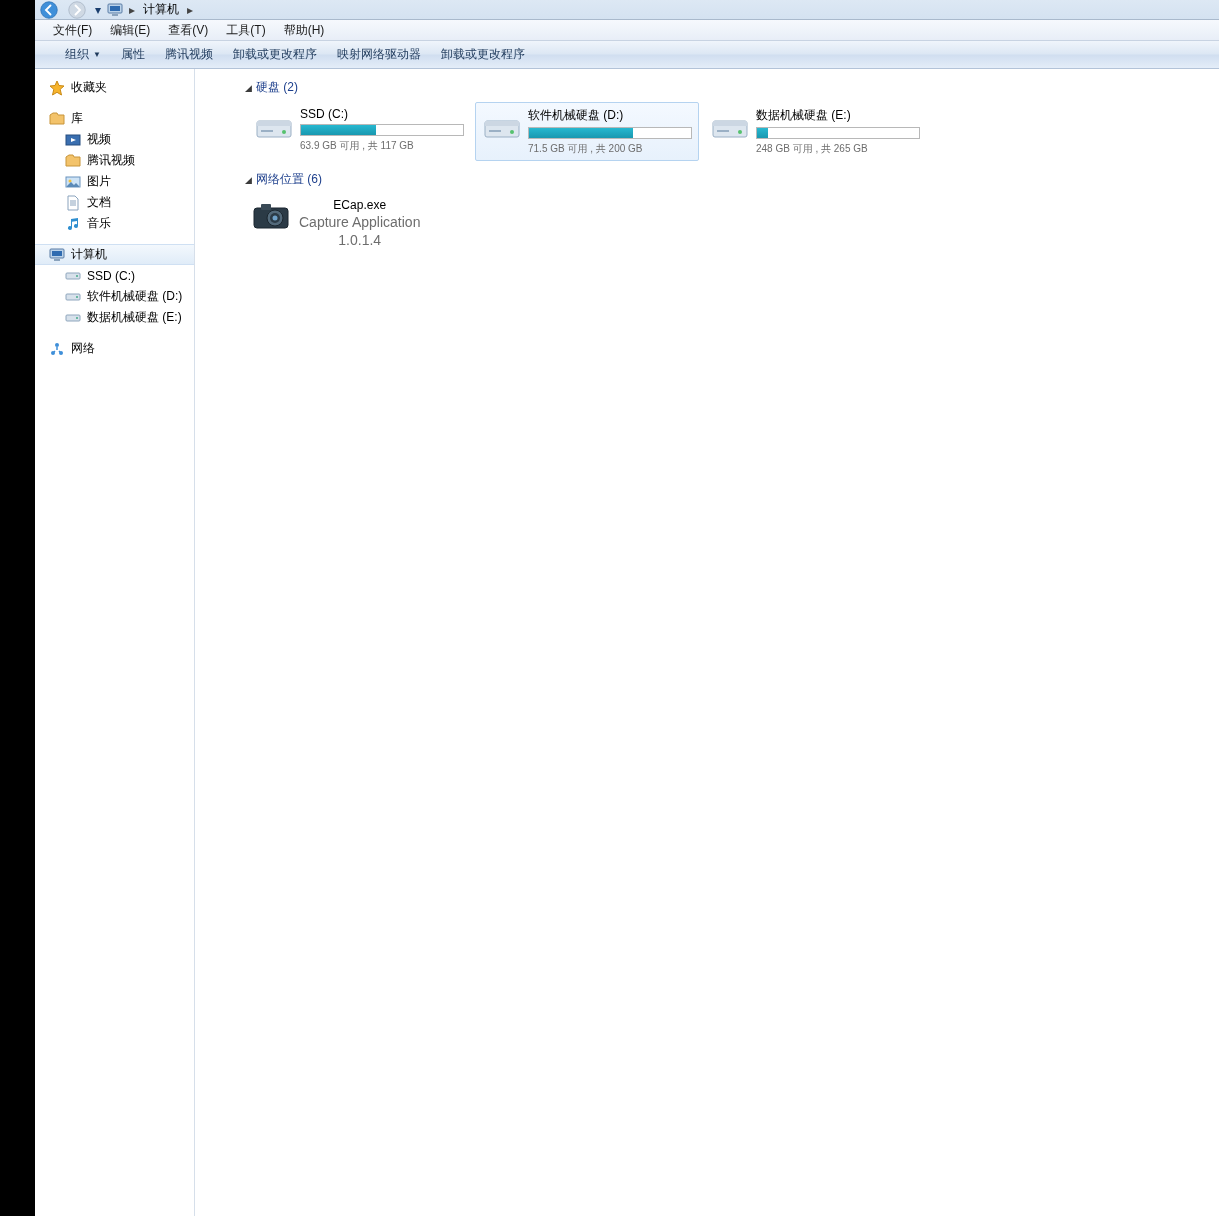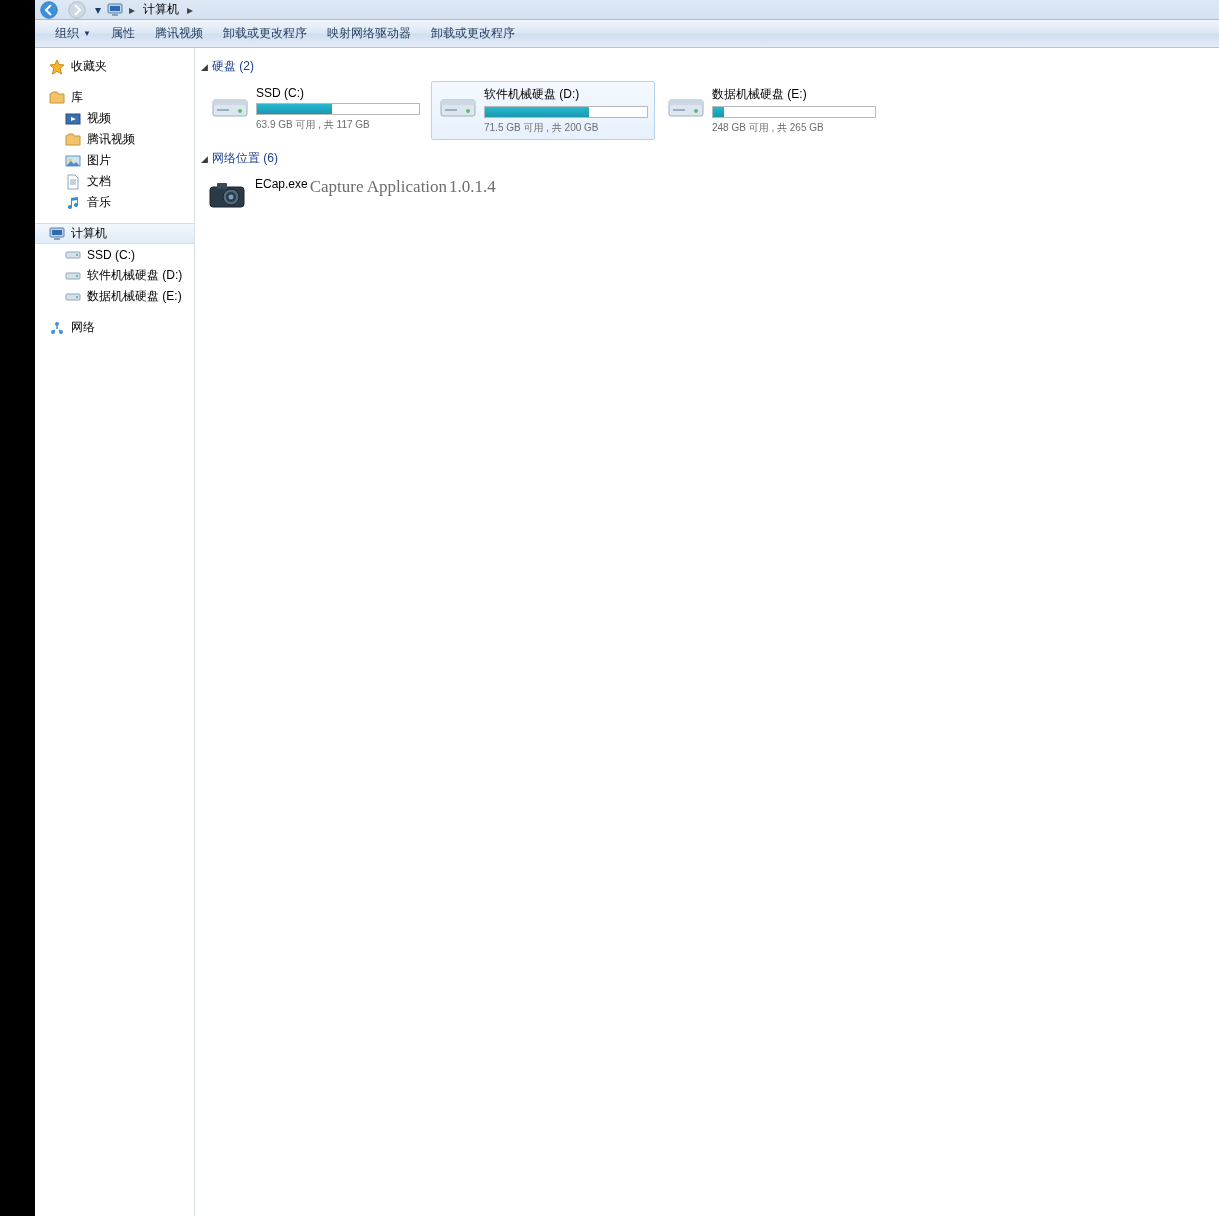--- a/index.html
+++ b/index.html
@@ -14,26 +14,26 @@
 .crumb { display:flex; align-items:center; height:100%; padding:0 2px; }
 .crumb-icon { width:16px; height:16px; margin-right:2px; }
 .crumb-text { color:#000; padding:0 4px; }
 .crumb-arrow { width:14px; display:flex; justify-content:center; color:#444;}
 
 
 .menubar { height:21px; background:linear-gradient(#f6f9fd,#e8eef7); border-bottom:1px solid #c8d3e2; display:flex; align-items:center; padding-left:10px; gap:2px; }
 .menubar-item { padding:2px 8px; color:#1a1a1a; cursor:default; }
 
 
-.toolbar { height:28px; background:linear-gradient(#f0f5fb,#dce7f4 48%,#d0def0 52%,#e4edf8); border-bottom:1px solid #b3c3d8; display:flex; align-items:center; padding-left:10px; }
+.toolbar { height:28px; background:linear-gradient(#f0f5fb,#dce7f4 48%,#d0def0 52%,#e4edf8); border-bottom:1px solid #b3c3d8; display:flex; align-items:center; padding-left:20px; }
 .tbitem { padding:4px 10px; color:#1e395b; cursor:default; display:flex; align-items:center; gap:4px;}
 .tbitem .caret{ font-size:8px; }
 
 
-.body { flex:1; display:flex; min-height:0; }
+.body { flex:1; display:flex; min-height:0;gap:44px; }
 .sidebar { width:160px; background:#fff; border-right:1px solid #d6dfea; padding-top:8px; overflow:auto; }
 .sb-group { margin-bottom:10px; }
 .sb-head,.sb-item { display:flex; align-items:center; height:21px; padding-left:14px; gap:6px; cursor:default;}
 .sb-item { padding-left:30px; }
 .sb-head.sel,.sb-item.sel { background:linear-gradient(#f3f8fd,#e0ecf8); border-top:1px solid #cfe0f3; border-bottom:1px solid #cfe0f3;}
 .sb-ico { width:16px; height:16px; display:flex; align-items:center; justify-content:center; }
 
 
 .content { flex:1; background:#fff; overflow:auto; padding:8px 4px; }
 .section-hdr { display:flex; align-items:center; gap:4px; color:#1d3f8c; padding:2px 0 6px 2px; }
@@ -43,22 +43,22 @@
 .drive.sel { background:linear-gradient(#f4f9ff,#e7f1fc); border:1px solid #b5d3f0;}
 .drive-icon { width:40px; height:40px; }
 .drive-info { flex:1; display:flex; flex-direction:column; gap:3px; }
 .drive-name { color:#000; }
 .bar { height:12px; border:1px solid #b8b8b8; background:#fff; position:relative; }
 .bar-fill { position:absolute; left:0; top:0; bottom:0; background:linear-gradient(#27b8d0,#1998b0); }
 .drive-sub { color:#6d6d6d; font-size:10px; }
 .netitems { padding-left:4px; }
 .netitem { width:300px; display:flex; gap:8px; padding:4px; }
 .netitem-icon{ width:40px; height:36px; }
-.netitem-info{ display:flex; flex-direction:row; gap:2px;text-align:center;}
-.netitem-sub{ color:#6d6d6d; font-size:17px;font-family:Liberation Serif, serif;}
+.netitem-info{ display:flex; flex-direction:column; gap:2px;text-align:center;}
+.netitem-sub{ color:#6d6d6d; font-size:14px;}
 </style>
 </head>
 <body>
 
 <div class="window">
 
   <div class="navstrip">
     <div class="navbtn">
       <svg viewBox="0 0 24 24">
           <circle cx="12" cy="12" r="11" fill="#3f8fd9" stroke="#2a6fb3"></circle>
@@ -79,20 +79,27 @@
             <rect x="3" y="4" width="10" height="5" fill="#2f6bb0"></rect>
             <rect x="5" y="12" width="6" height="2" fill="#8aa3bd"></rect>
           </svg>
       </span>
       <span class="crumb-arrow">▸</span>
       <span class="crumb-text">计算机</span>
       <span class="crumb-arrow">▸</span>
     </div>
   </div>
 
+  <div class="menubar">
+    <div class="menubar-item">文件(F)</div>
+    <div class="menubar-item">编辑(E)</div>
+    <div class="menubar-item">查看(V)</div>
+    <div class="menubar-item">工具(T)</div>
+    <div class="menubar-item">帮助(H)</div>
+  </div>
 
   <div class="toolbar">
     <div class="tbitem">
       <span>组织</span>
         <span class="caret">▼</span>
     </div>
     <div class="tbitem">属性</div>
     <div class="tbitem">腾讯视频</div>
     <div class="tbitem">卸载或更改程序</div>
     <div class="tbitem">映射网络驱动器</div>

